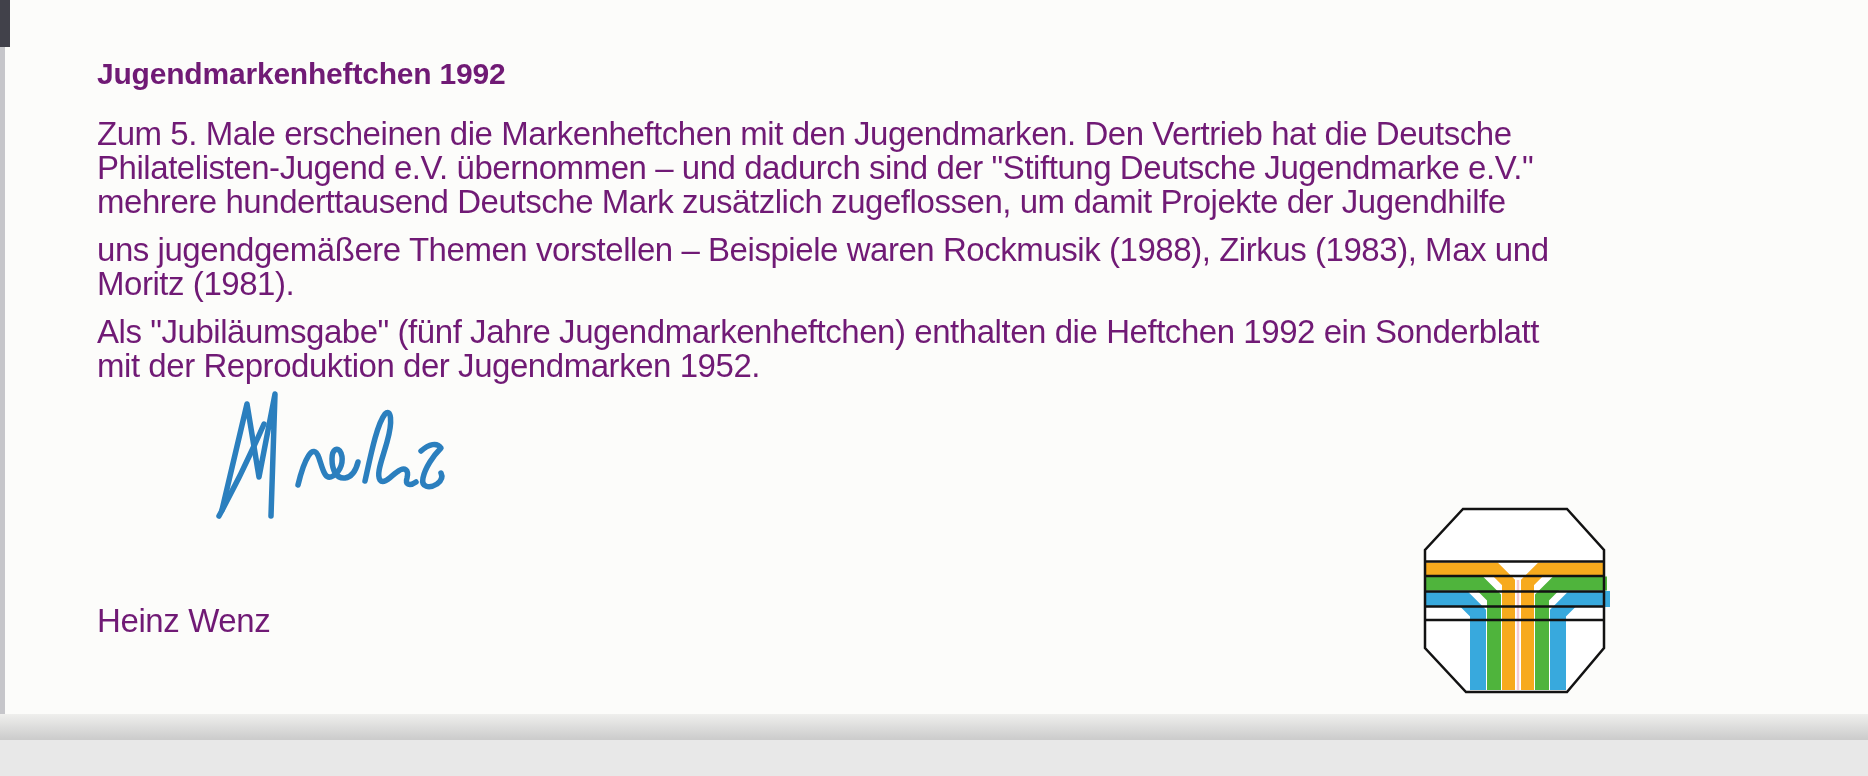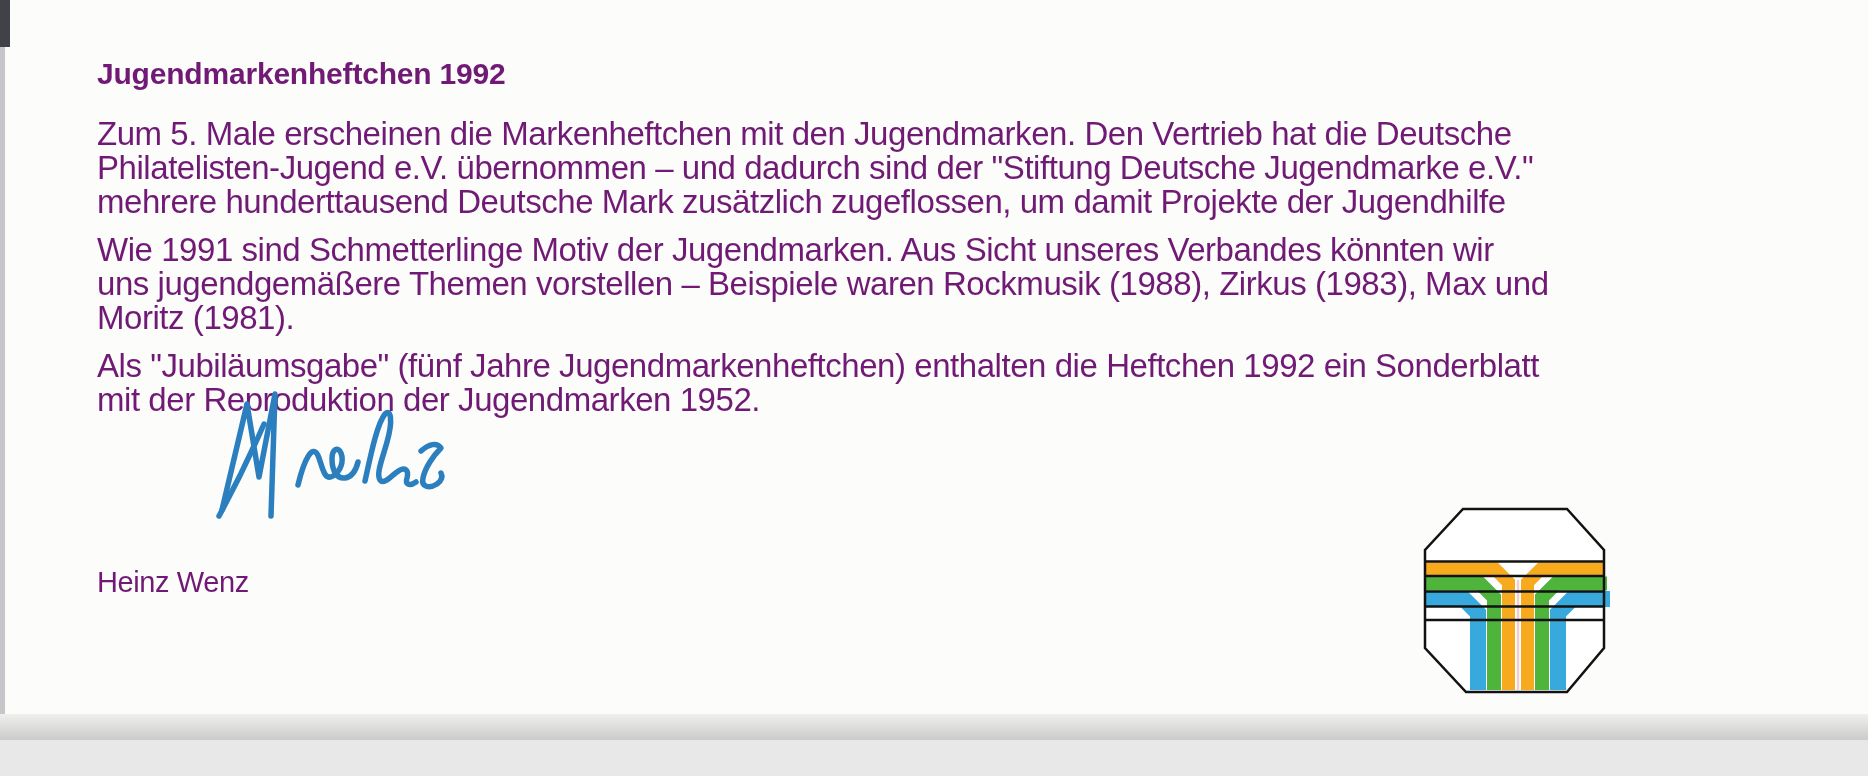--- a/index.html
+++ b/index.html
@@ -27,22 +27,22 @@
   .para{
     font-size:33px;line-height:34px;
     letter-spacing:-0.45px;
     margin:0 0 14px 0;
   }
   .para div{white-space:nowrap;}
 
   .signature-svg{position:absolute;left:178px;top:384px;}
 
   .sig-block{
-    position:absolute;left:97px;top:566px;
-    font-size:29px;line-height:33px;letter-spacing:-0.4px;
+    position:absolute;left:97px;top:604px;
+    font-size:33px;line-height:33px;letter-spacing:-0.4px;
   }
   .logo-svg{position:absolute;left:1420px;top:500px;}
 </style>
 </head>
 <body>
 
 <div class="page">
 
   <div class="edge-left"></div>
   <div class="edge-right"></div>
@@ -50,21 +50,20 @@
   <div class="edge-bottom"></div>
 
   <div class="content">
     <h1>Jugendmarkenheftchen 1992</h1>
     <div class="para">
         <div>Zum 5. Male erscheinen die Markenheftchen mit den Jugendmarken. Den Vertrieb hat die Deutsche</div>
         <div>Philatelisten-Jugend e.V. übernommen – und dadurch sind der "Stiftung Deutsche Jugendmarke e.V."</div>
         <div>mehrere hunderttausend Deutsche Mark zusätzlich zugeflossen, um damit Projekte der Jugendhilfe</div>
       </div>
     <div class="para">
-        <div>Wie 1991 sind Schmetterlinge Motiv der Jugendmarken. Aus Sicht unseres Verbandes könnten wir</div>
         <div>uns jugendgemäßere Themen vorstellen – Beispiele waren Rockmusik (1988), Zirkus (1983), Max und</div>
         <div>Moritz (1981).</div>
       </div>
     <div class="para">
         <div>Als "Jubiläumsgabe" (fünf Jahre Jugendmarkenheftchen) enthalten die Heftchen 1992 ein Sonderblatt</div>
         <div>mit der Reproduktion der Jugendmarken 1952.</div>
       </div>
   </div>
 
   <svg class="signature-svg" width="280" height="142" viewBox="0 0 280 142">

